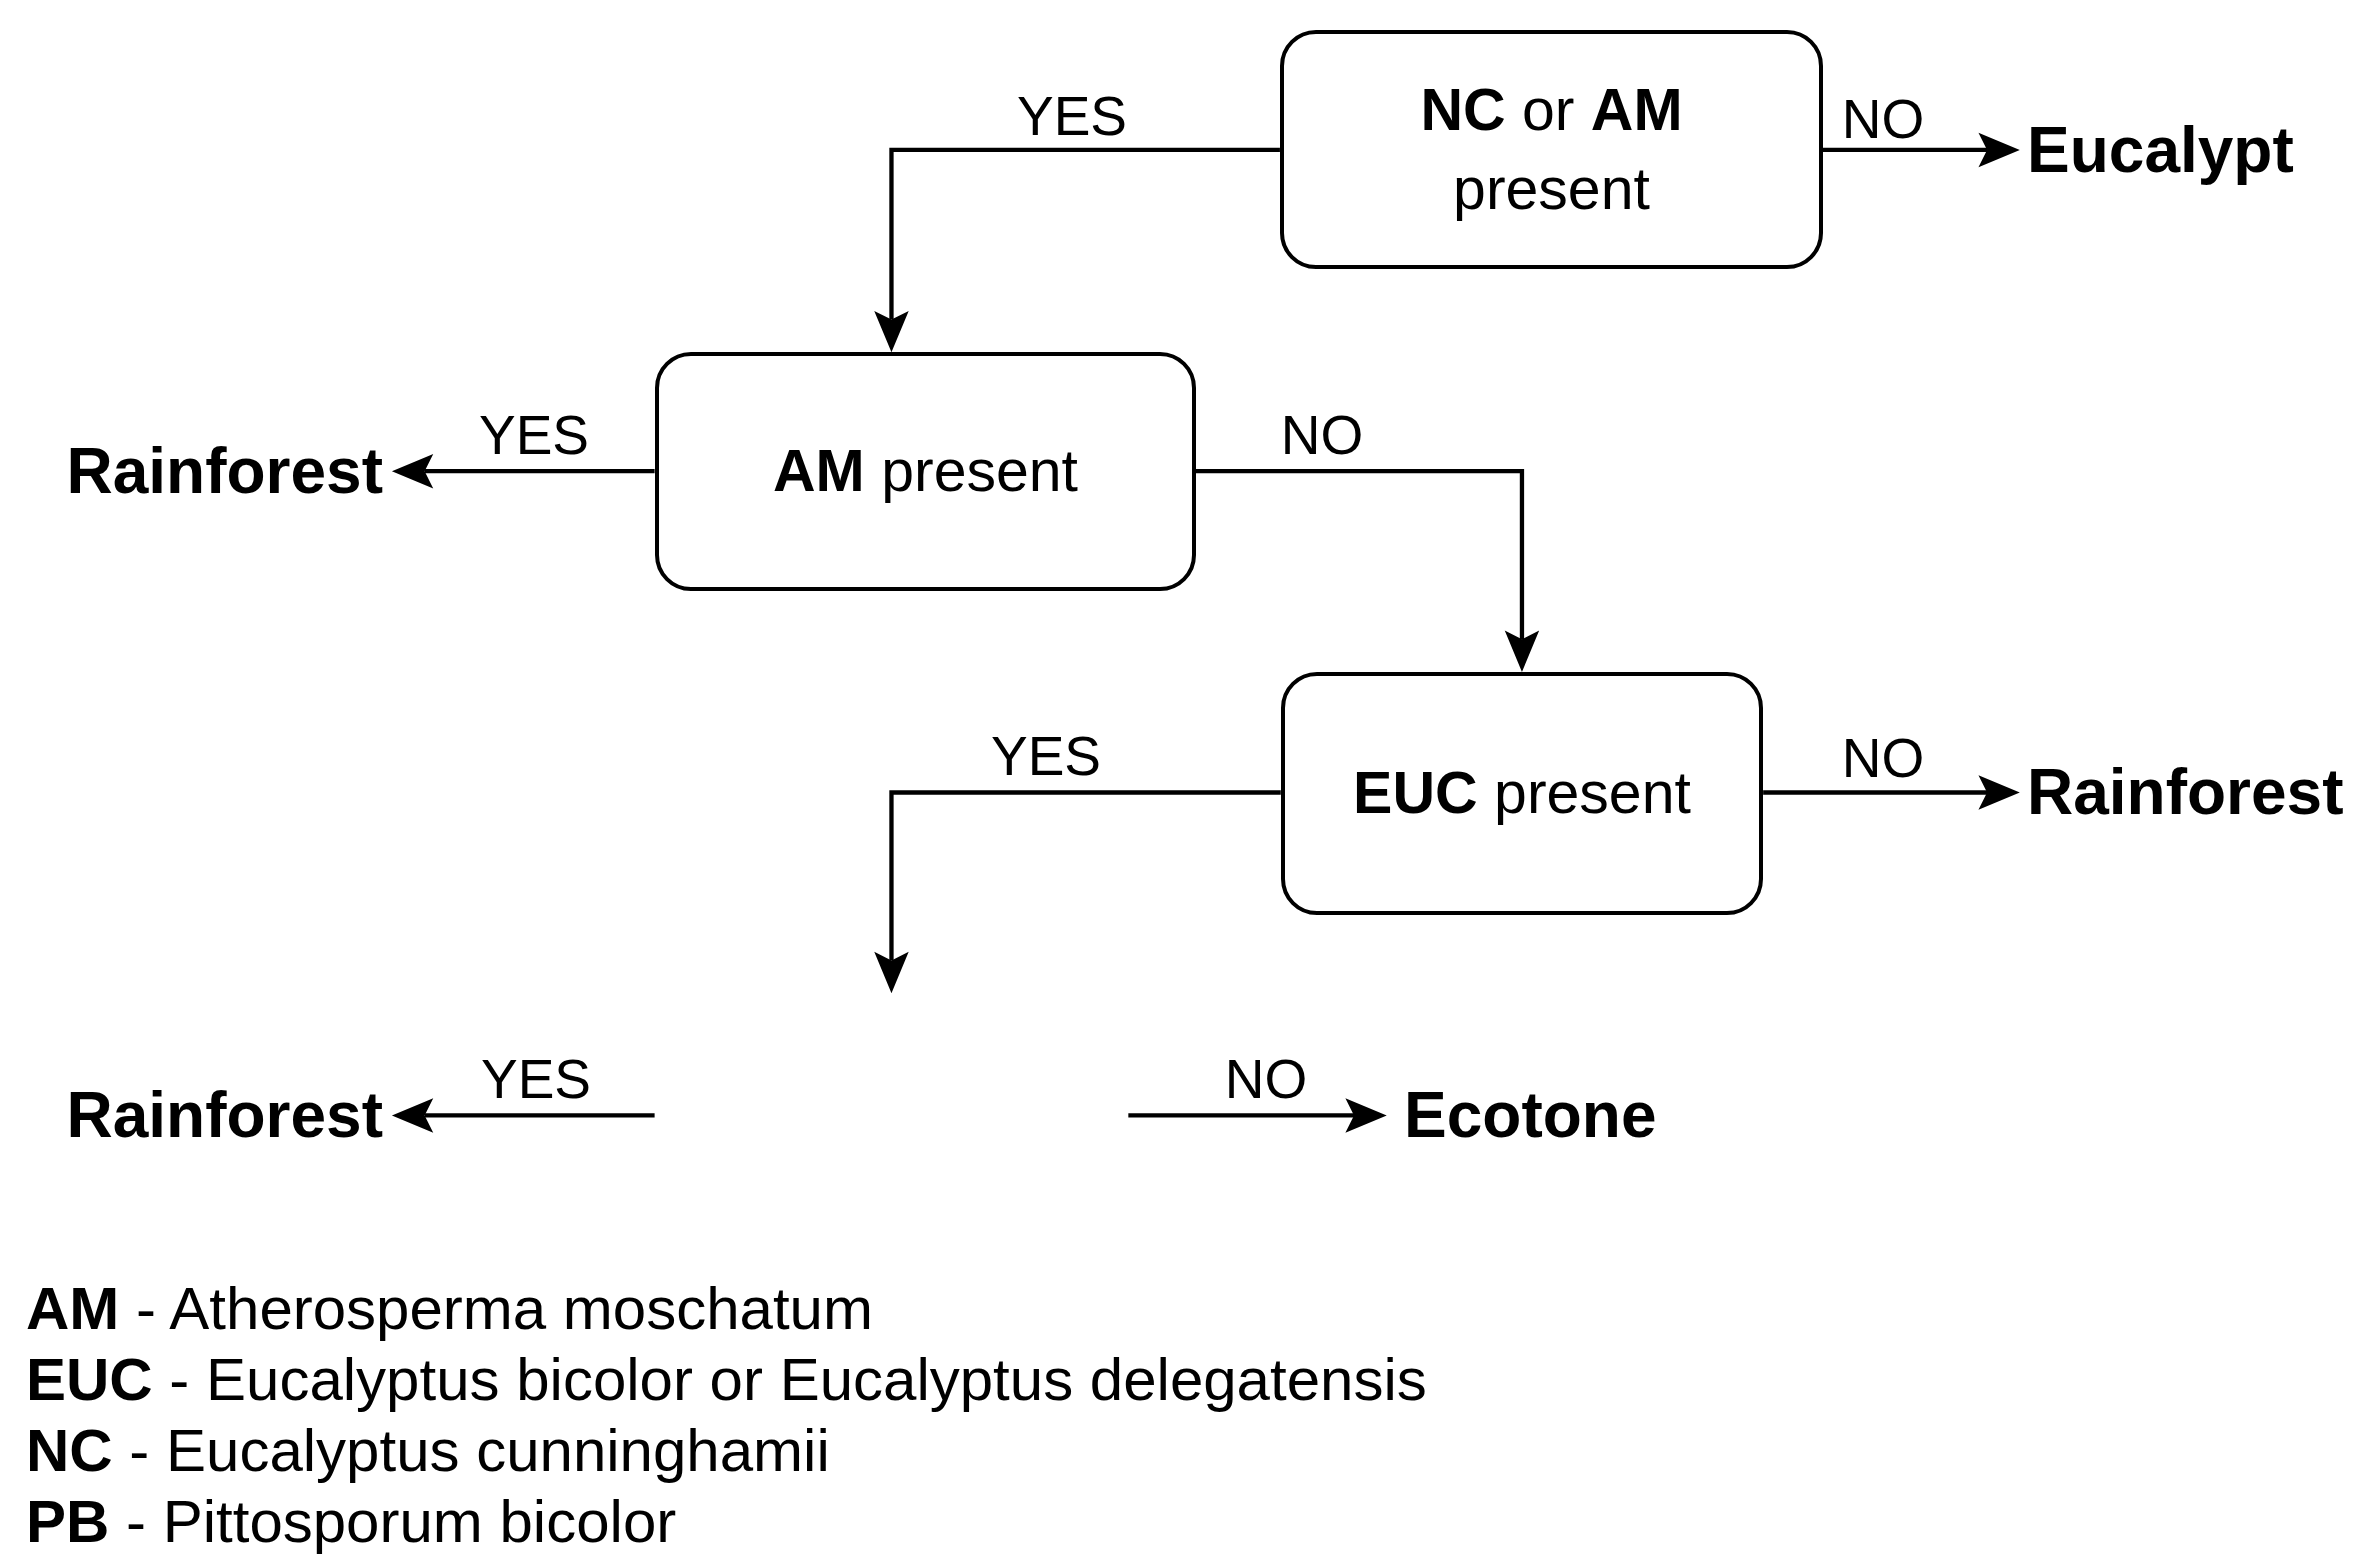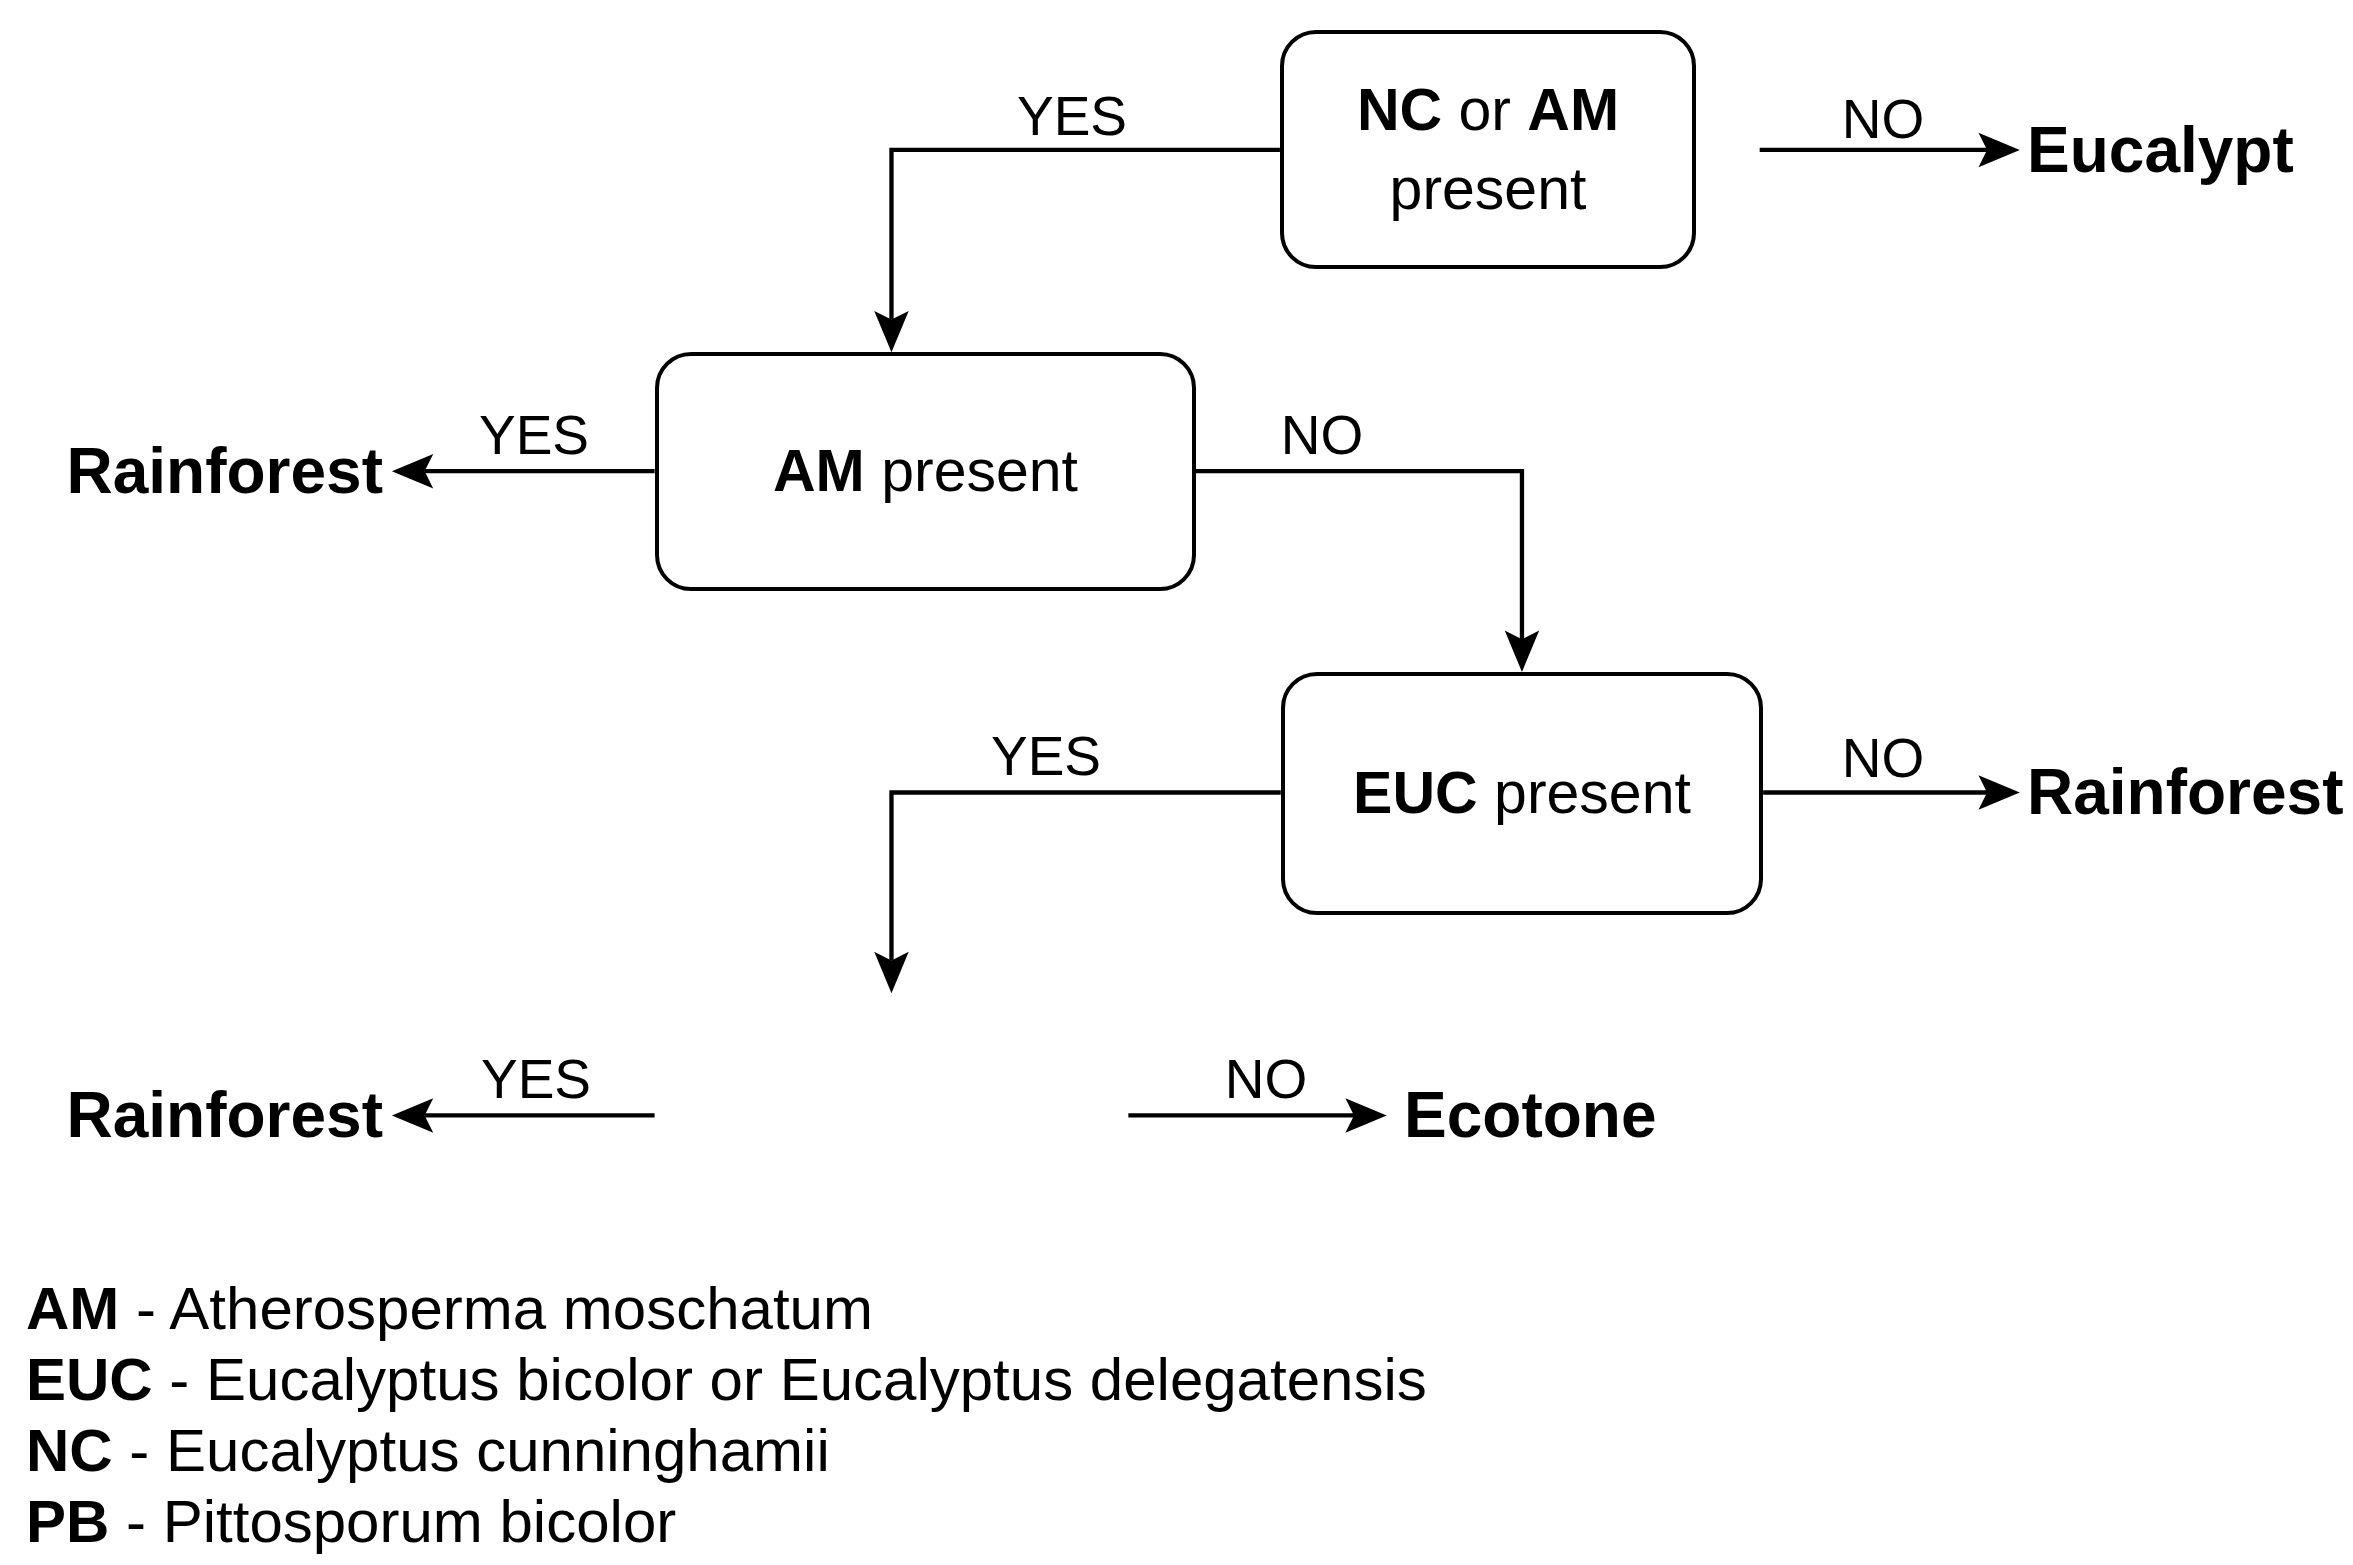--- a/index.html
+++ b/index.html
@@ -102,21 +102,21 @@
     <g>
       <path class="line" d="M760,1295 H493"></path>
       <path class="head" d="M455,1295 L503,1275 L493,1295 L503,1315 Z"></path>
     </g>
     <g>
       <path class="line" d="M1310,1295 H1572"></path>
       <path class="head" d="M1610,1295 L1562,1275 L1572,1295 L1562,1315 Z"></path>
     </g>
   </svg>
 
-  <div class="node" style="left:1280px; top:30px; width:416px; height:239px;">
+  <div class="node" style="left:1280px; top:30px; width:543px; height:239px;">
     <div class="node-line"><b>NC</b><span> or </span><b>AM</b></div>
     <div class="node-line">present</div>
   </div>
 
   <div class="node" style="left:655px; top:352px; width:541px; height:239px;">
     <div class="node-line"><b>AM</b><span> present</span></div>
   </div>
 
   <div class="node" style="left:1281px; top:672px; width:482px; height:243px;">
     <div class="node-line"><b>EUC</b><span> present</span></div>

